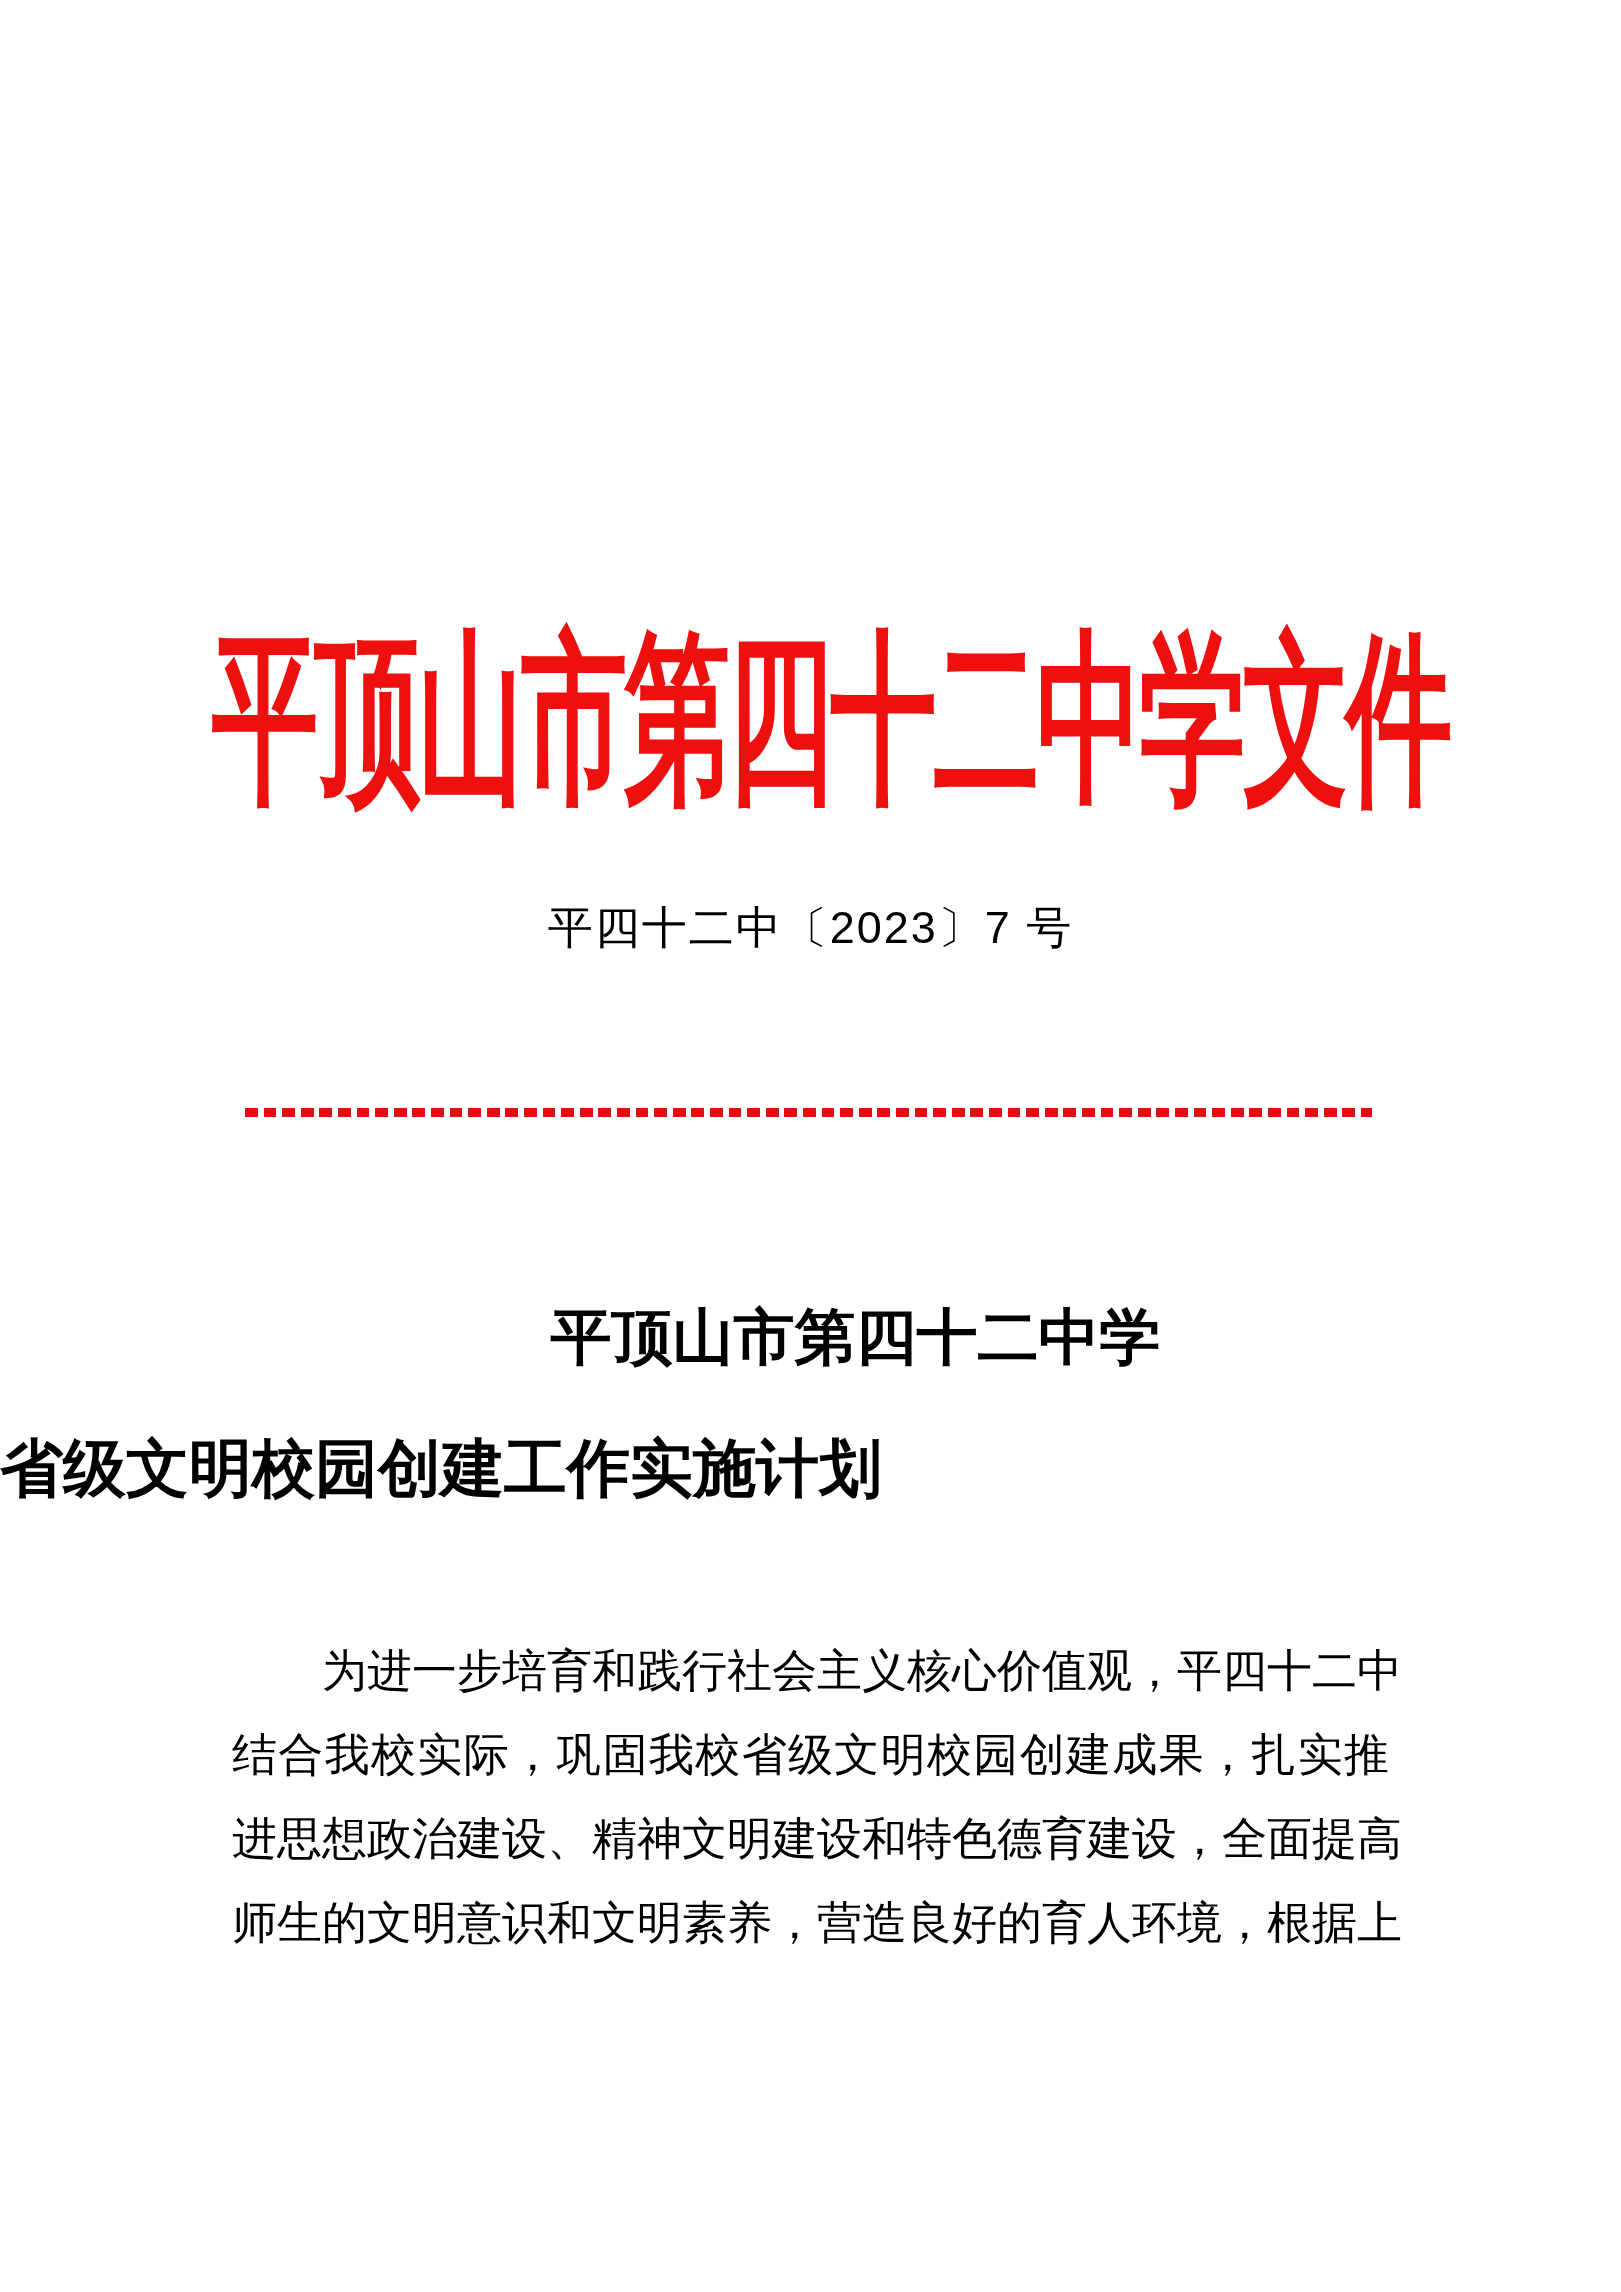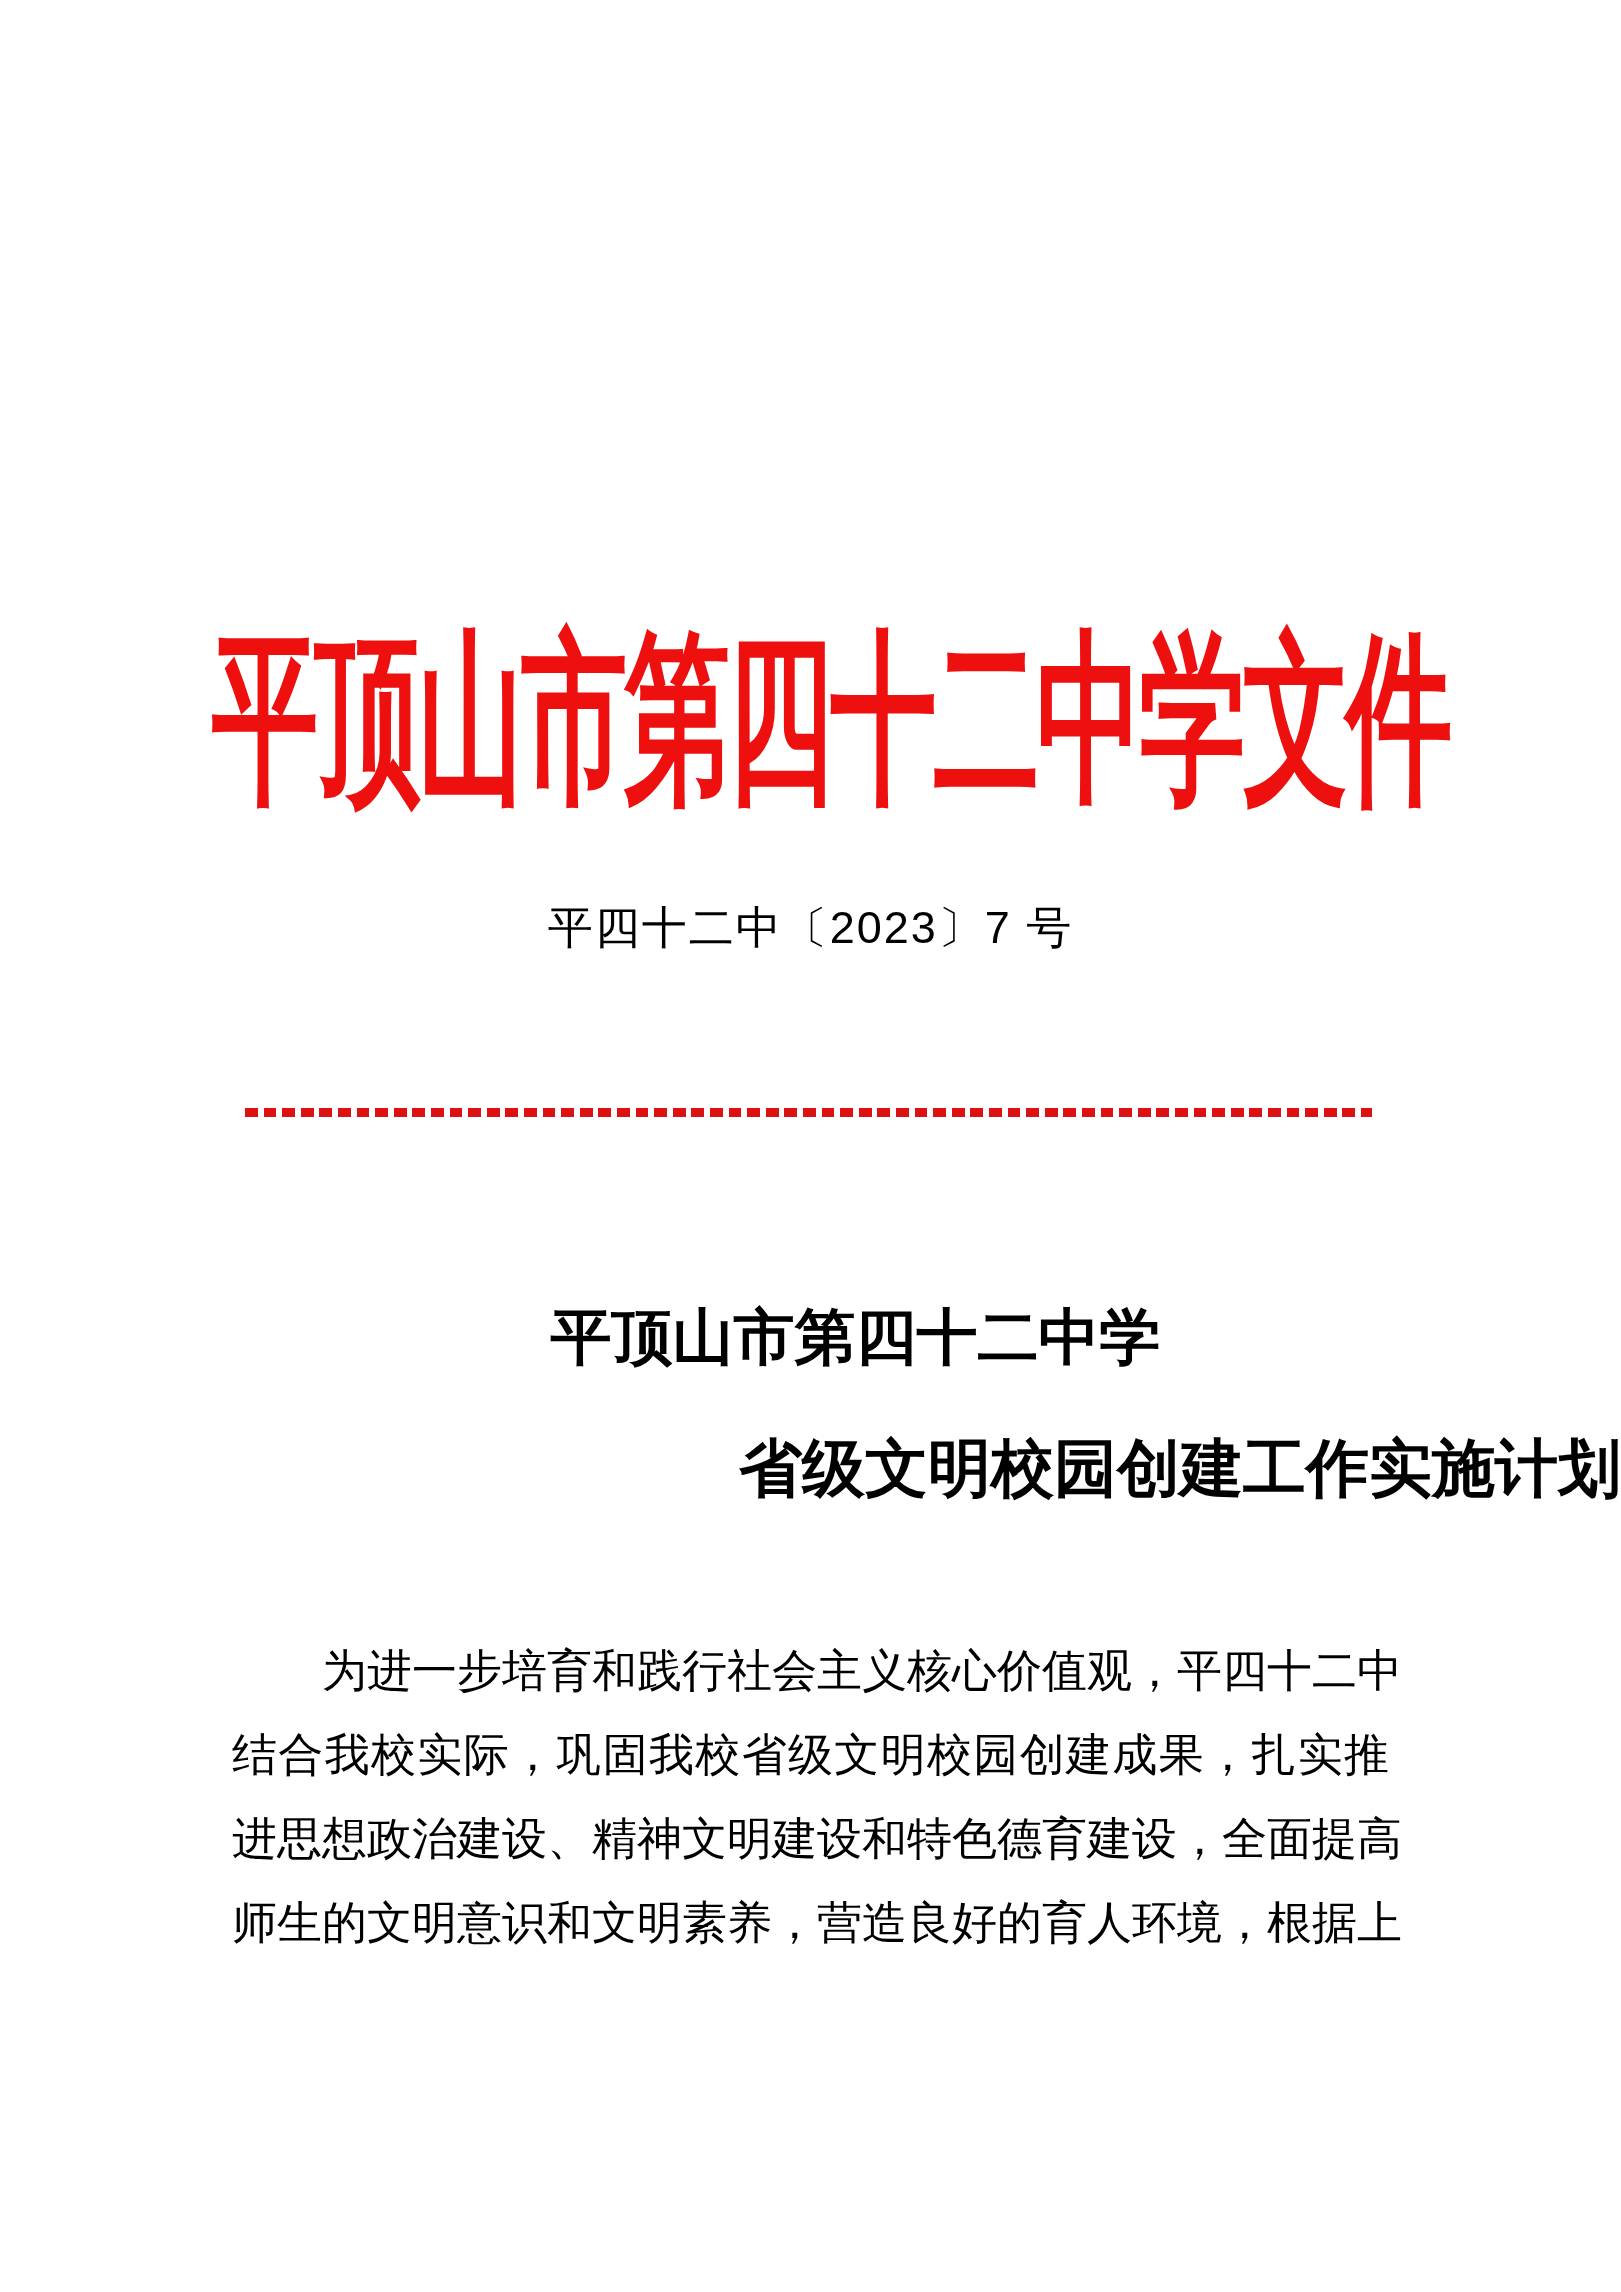--- a/index.html
+++ b/index.html
@@ -81,21 +81,21 @@
     font-size: 61px;
     letter-spacing: 0px;
     color: #000000;
     margin-left: 45px;
   }
   .doc-title-line2 {
     position: absolute;
     top: 1426px;
     left: 0;
     width: 100%;
-    text-align: right;
+    text-align: left;
     font-family: "Liberation Sans", "DejaVu Sans", sans-serif;
     font-weight: 700;
     font-size: 63px;
     letter-spacing: 0px;
     color: #000000;
   }
 
   
   .body-text {
     position: absolute;

